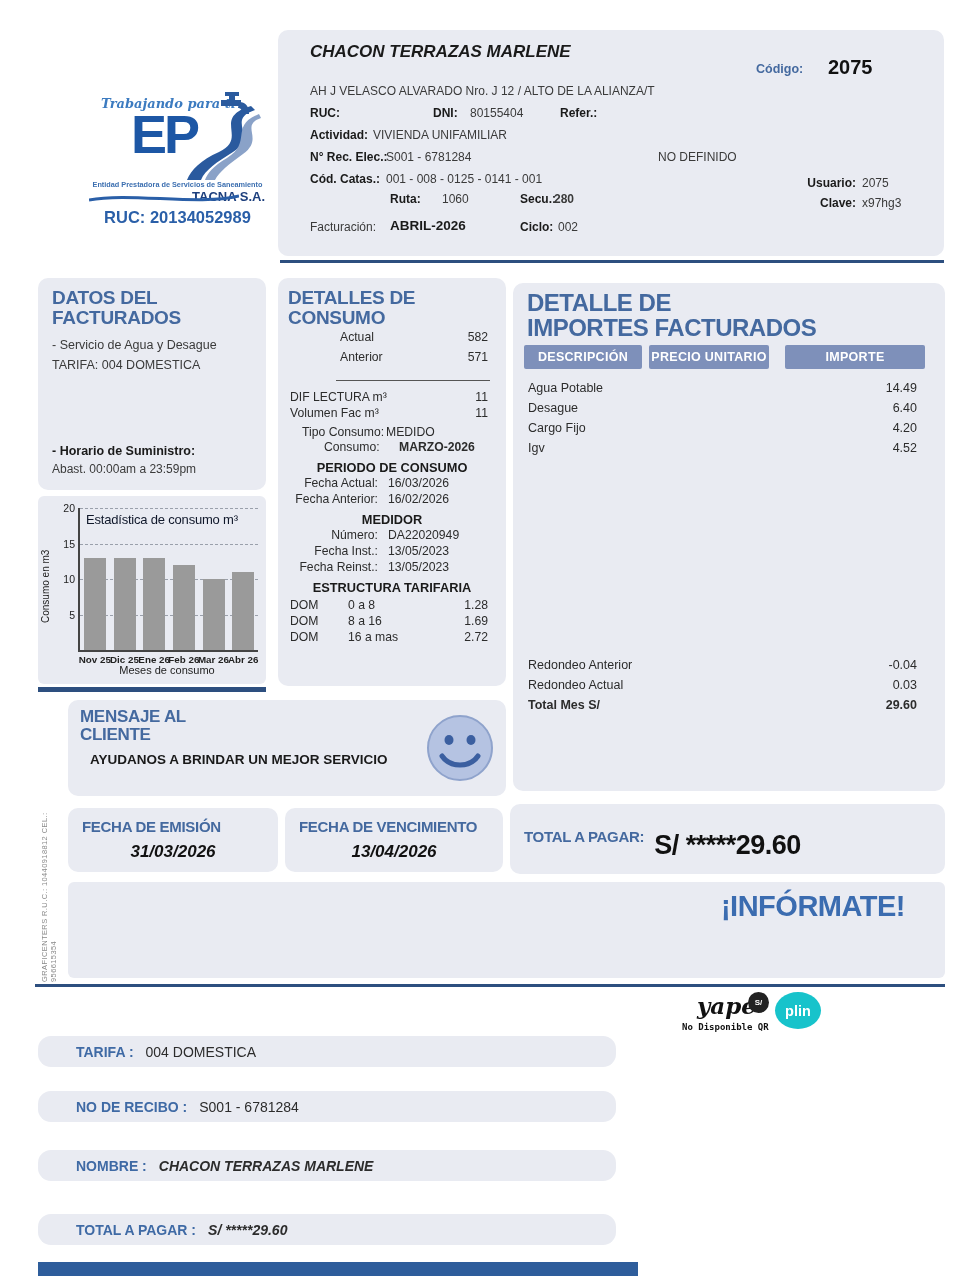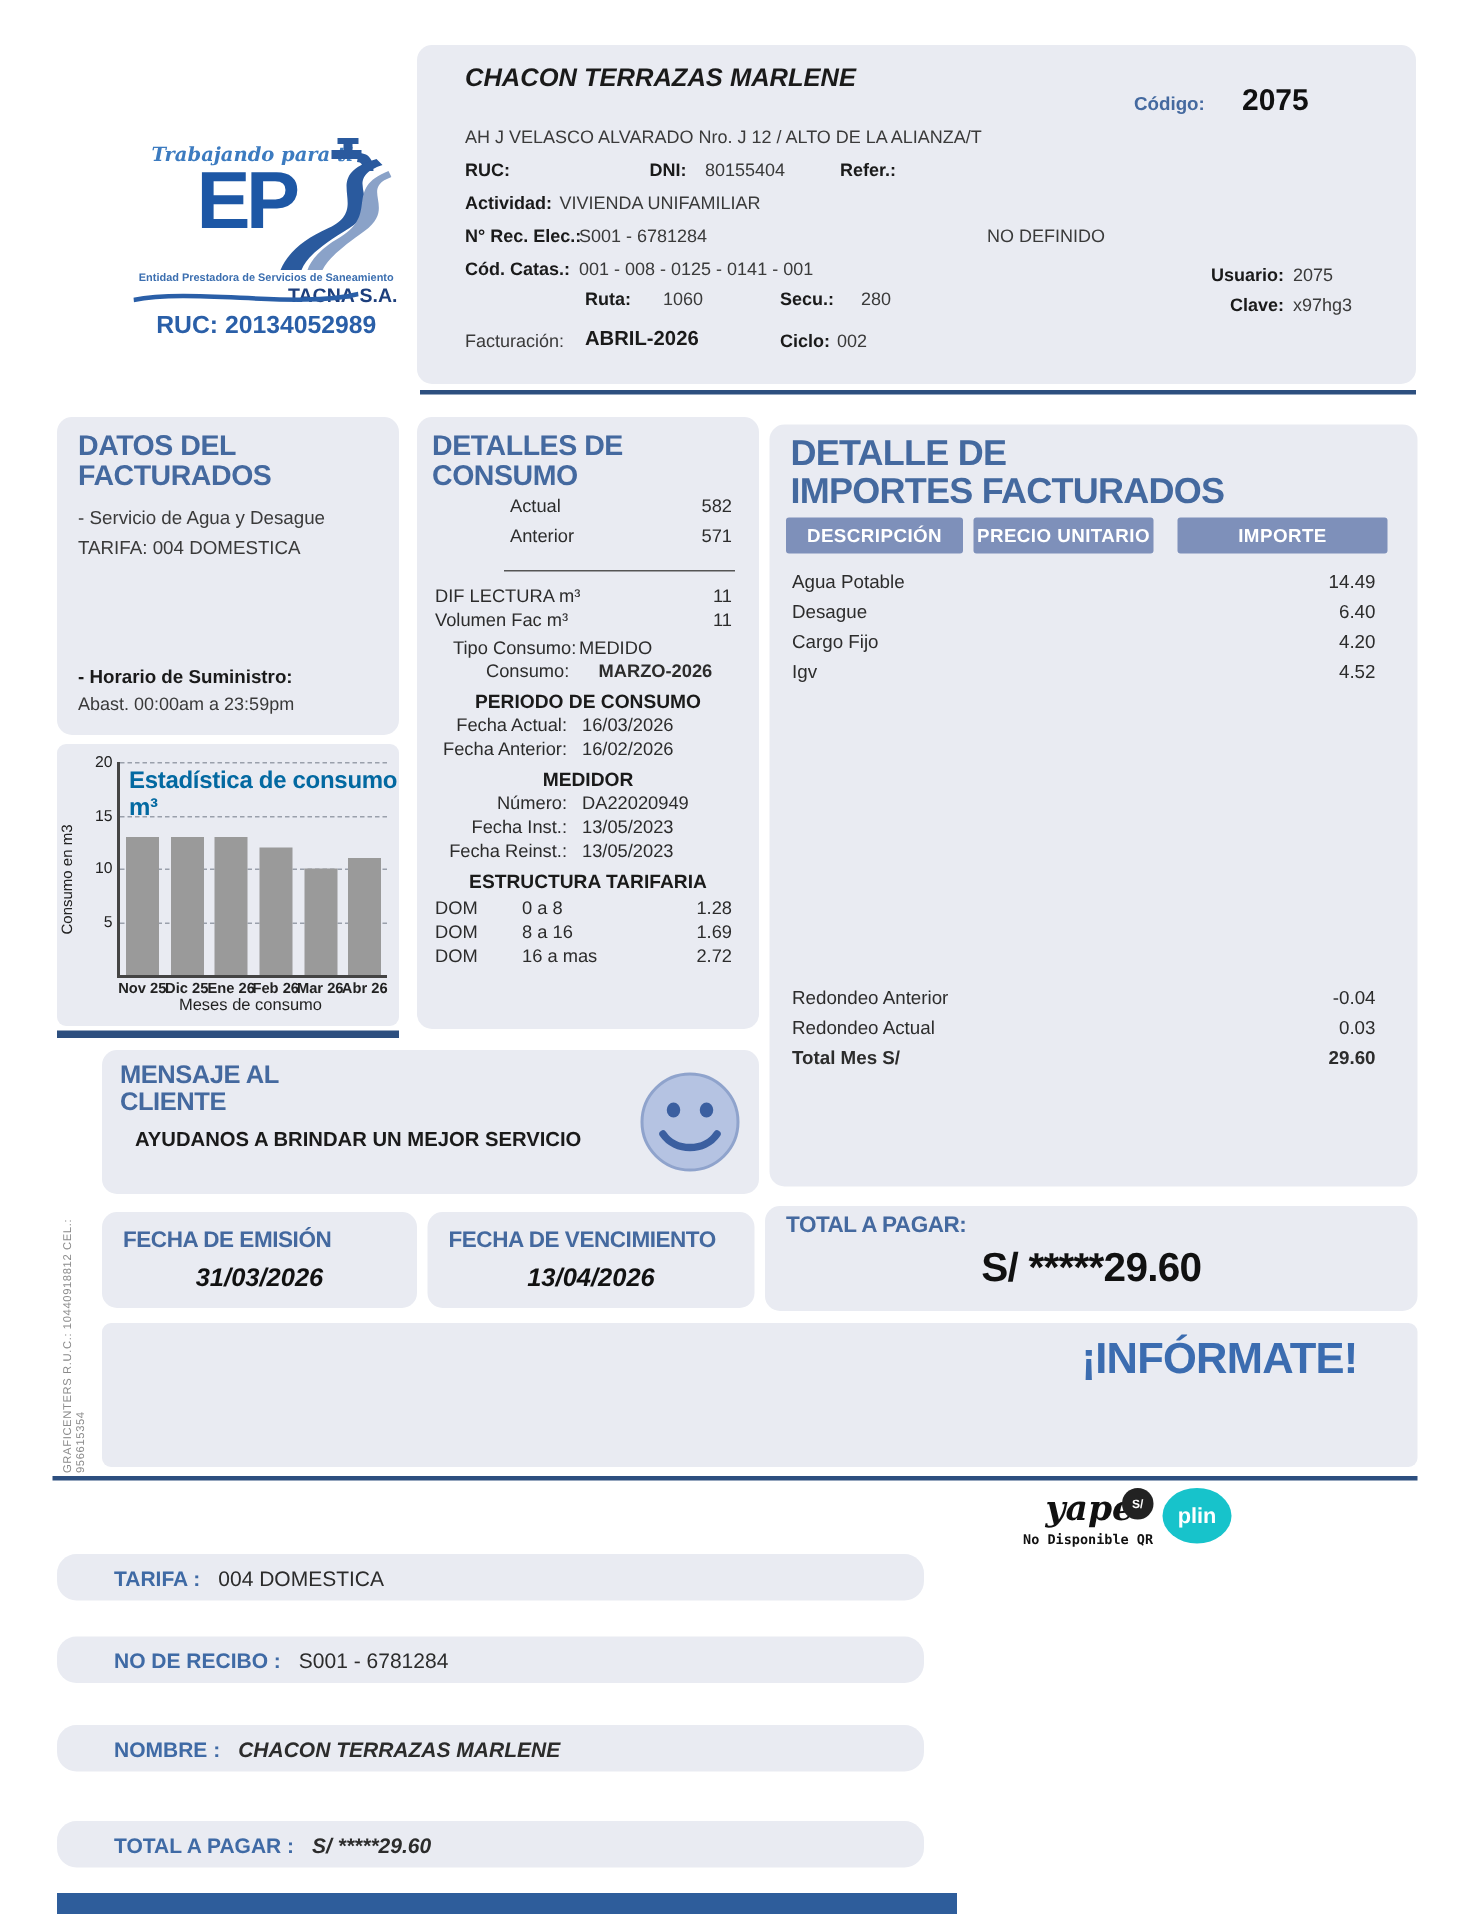--- a/index.html
+++ b/index.html
@@ -13,21 +13,21 @@
   .navy-rule{position:absolute;background:#2d4f7f;}
   
   #hdr-name{font-size:17px;font-weight:bold;font-style:italic;color:#1a1a1a;}
   .h12{font-size:12px;}
   
   #chart-plot{position:absolute;left:40px;top:12px;width:178px;height:142px;border-left:2px solid #444;border-bottom:2px solid #444;}
   .gridline{position:absolute;left:0;width:100%;border-top:1.5px dashed #9aa0ab;}
   .ytick{position:absolute;right:100%;margin-right:5px;font-size:10.5px;color:#222;transform:translateY(-6px);margin-left:12px;}
   .bar{position:absolute;bottom:0;background:#9a9a9a;}
   .xlab{position:absolute;top:146px;font-size:9.8px;font-weight:bold;color:#222;text-align:center;}
-  #chart-title{position:absolute;left:48px;top:16px;font-size:16px;font-weight:bold;color:#0369a1;letter-spacing:-0.2px;}
+  #chart-title{position:absolute;left:48px;top:16px;font-size:13px;font-weight:normal;color:#0f172a;letter-spacing:-0.2px;}
   #chart-ylabel{position:absolute;left:2px;top:30px;height:120px;writing-mode:vertical-rl;transform:rotate(180deg);font-size:10px;color:#222;text-align:center;}
   #chart-xlabel{position:absolute;left:40px;top:168px;width:178px;text-align:center;font-size:11px;color:#222;}
   
   .chip{position:absolute;top:0;height:24px;background:#7e90ba;color:#fff;font-size:12.5px;font-weight:bold;display:flex;align-items:center;justify-content:center;border-radius:2px;letter-spacing:0.3px;}
   .imp-row{position:absolute;left:15px;right:28px;display:flex;justify-content:space-between;font-size:12.5px;color:#2c2c2c;}
   
   .c-row{position:absolute;left:12px;right:18px;font-size:12.2px;color:#2c2c2c;}
   .c-title{position:absolute;left:0;width:100%;text-align:center;font-weight:bold;font-size:12.8px;color:#1a1a1a;}
   
   .f-row{position:absolute;left:38px;width:578px;height:31px;background:#e9ebf2;border-radius:13px;display:flex;align-items:center;}
@@ -90,21 +90,21 @@
     <span class="abs h12 lbl" style="left:32px;top:120px;">N° Rec. Elec.:</span>
     <span class="abs h12 txt" style="left:108px;top:120px;">S001 - 6781284</span>
     <span class="abs h12 txt" style="left:380px;top:120px;">NO DEFINIDO</span>
 
     <span class="abs h12 lbl" style="left:32px;top:142px;">Cód. Catas.:</span>
     <span class="abs h12 txt" style="left:108px;top:142px;">001 - 008 - 0125 - 0141 - 001</span>
 
     <span class="abs h12 lbl" style="left:112px;top:162px;">Ruta:</span>
     <span class="abs h12 txt" style="left:164px;top:162px;">1060</span>
     <span class="abs h12 lbl" style="left:242px;top:162px;">Secu.:</span>
-    <span class="abs h12 txt" style="left:296px;top:162px;">280</span>
+    <span class="abs h12 txt" style="left:276px;top:162px;font-weight:bold;">280</span>
 
     <span class="abs h12 lbl" style="left:518px;top:146px;width:60px;text-align:right;">Usuario:</span>
     <span class="abs h12 txt" style="left:584px;top:146px;">2075</span>
     <span class="abs h12 lbl" style="left:518px;top:166px;width:60px;text-align:right;">Clave:</span>
     <span class="abs h12 txt" style="left:584px;top:166px;">x97hg3</span>
 
     <span class="abs h12 txt" style="left:32px;top:190px;">Facturación:</span>
     <span class="abs lbl" style="left:112px;top:188px;font-size:13.5px;">ABRIL-2026</span>
     <span class="abs h12 lbl" style="left:242px;top:190px;">Ciclo:</span>
     <span class="abs h12 txt" style="left:280px;top:190px;">002</span>
@@ -272,21 +272,21 @@
 
   <div class="box" style="left:68px;top:808px;width:210px;height:64px;">
     <span class="abs date-lbl" style="left:14px;top:10px;">FECHA DE EMISIÓN</span>
     <span class="abs date-val" style="left:0;top:34px;width:100%;text-align:center;">31/03/2026</span>
   </div>
   <div class="box" style="left:285px;top:808px;width:218px;height:64px;">
     <span class="abs date-lbl" style="left:14px;top:10px;">FECHA DE VENCIMIENTO</span>
     <span class="abs date-val" style="left:0;top:34px;width:100%;text-align:center;">13/04/2026</span>
   </div>
   <div class="box" style="left:510px;top:804px;width:435px;height:70px;">
-    <span class="abs date-lbl" style="left:14px;top:4px;">TOTAL A PAGAR:</span>
+    <span class="abs date-lbl" style="left:14px;top:24px;">TOTAL A PAGAR:</span>
     <span class="abs" style="left:0;top:26px;width:100%;text-align:center;font-size:27px;font-weight:bold;color:#111;letter-spacing:-0.5px;">S/ *****29.60</span>
   </div>
 
   <div class="box" style="left:68px;top:882px;width:877px;height:96px;border-radius:6px;">
     <span class="abs" style="right:40px;top:8px;font-size:29px;font-weight:bold;color:#3b6cb0;letter-spacing:-0.5px;">¡INFÓRMATE!</span>
   </div>
 
   <div class="navy-rule" style="left:35px;top:984px;width:910px;height:3px;"></div>
 
   <span id="yape-text" class="abs" style="left:697px;top:992px;">yape</span>

